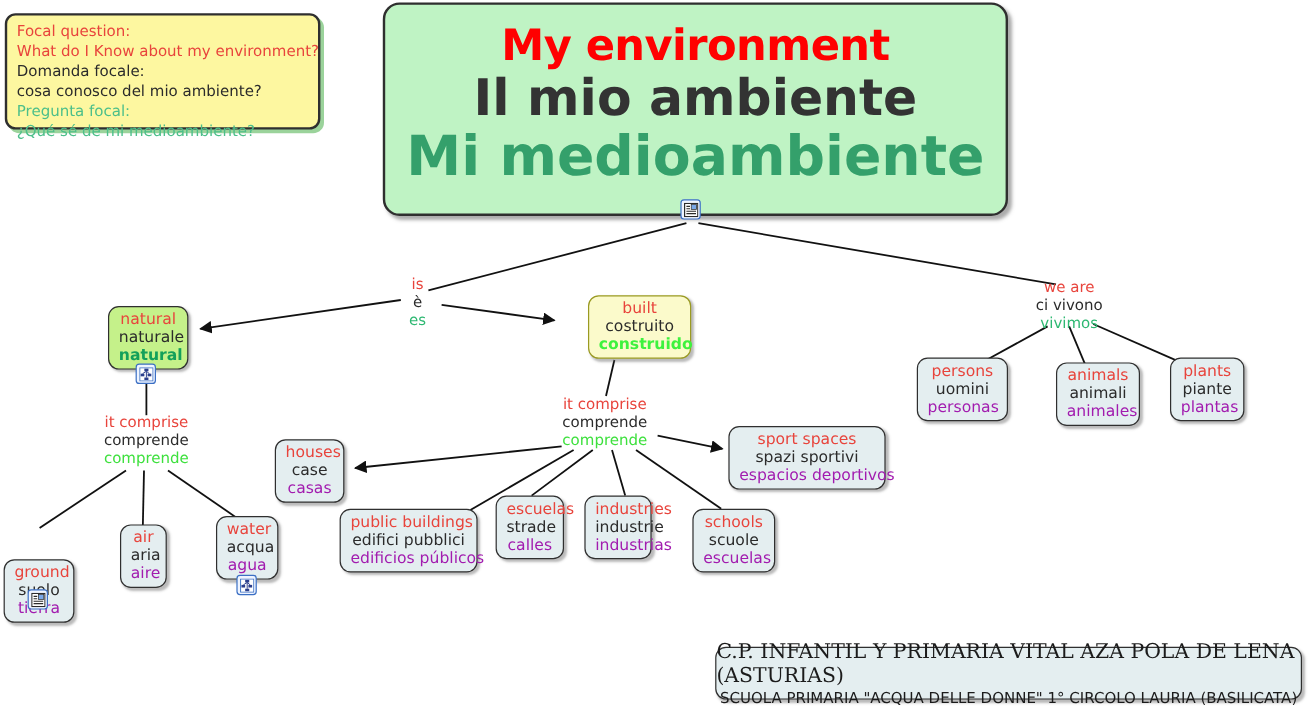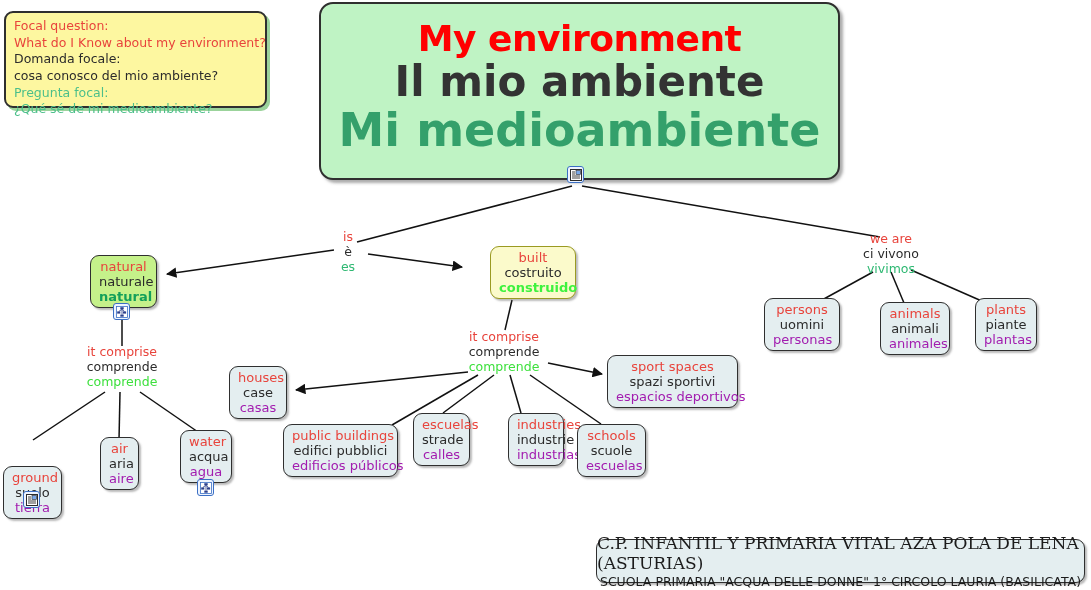--- a/index.html
+++ b/index.html
@@ -299,21 +299,21 @@
     <div class="l-it">edifici pubblici</div>
     <div class="l-es">edificios públicos</div>
   </div>
 
   <div class="node" id="node-streets" style="left:413px; top:413px; width:57px;">
     <div class="l-en">escuelas</div>
     <div class="l-it">strade</div>
     <div class="l-es">calles</div>
   </div>
 
-  <div class="node" id="node-industries" style="left:508px; top:413px; width:56px;">
+  <div class="node" id="node-industries" style="left:487px; top:413px; width:56px;">
     <div class="l-en">industries</div>
     <div class="l-it">industrie</div>
     <div class="l-es">industrias</div>
   </div>
 
   <div class="node" id="node-schools" style="left:577px; top:424px; width:69px;">
     <div class="l-en">schools</div>
     <div class="l-it">scuole</div>
     <div class="l-es">escuelas</div>
   </div>

